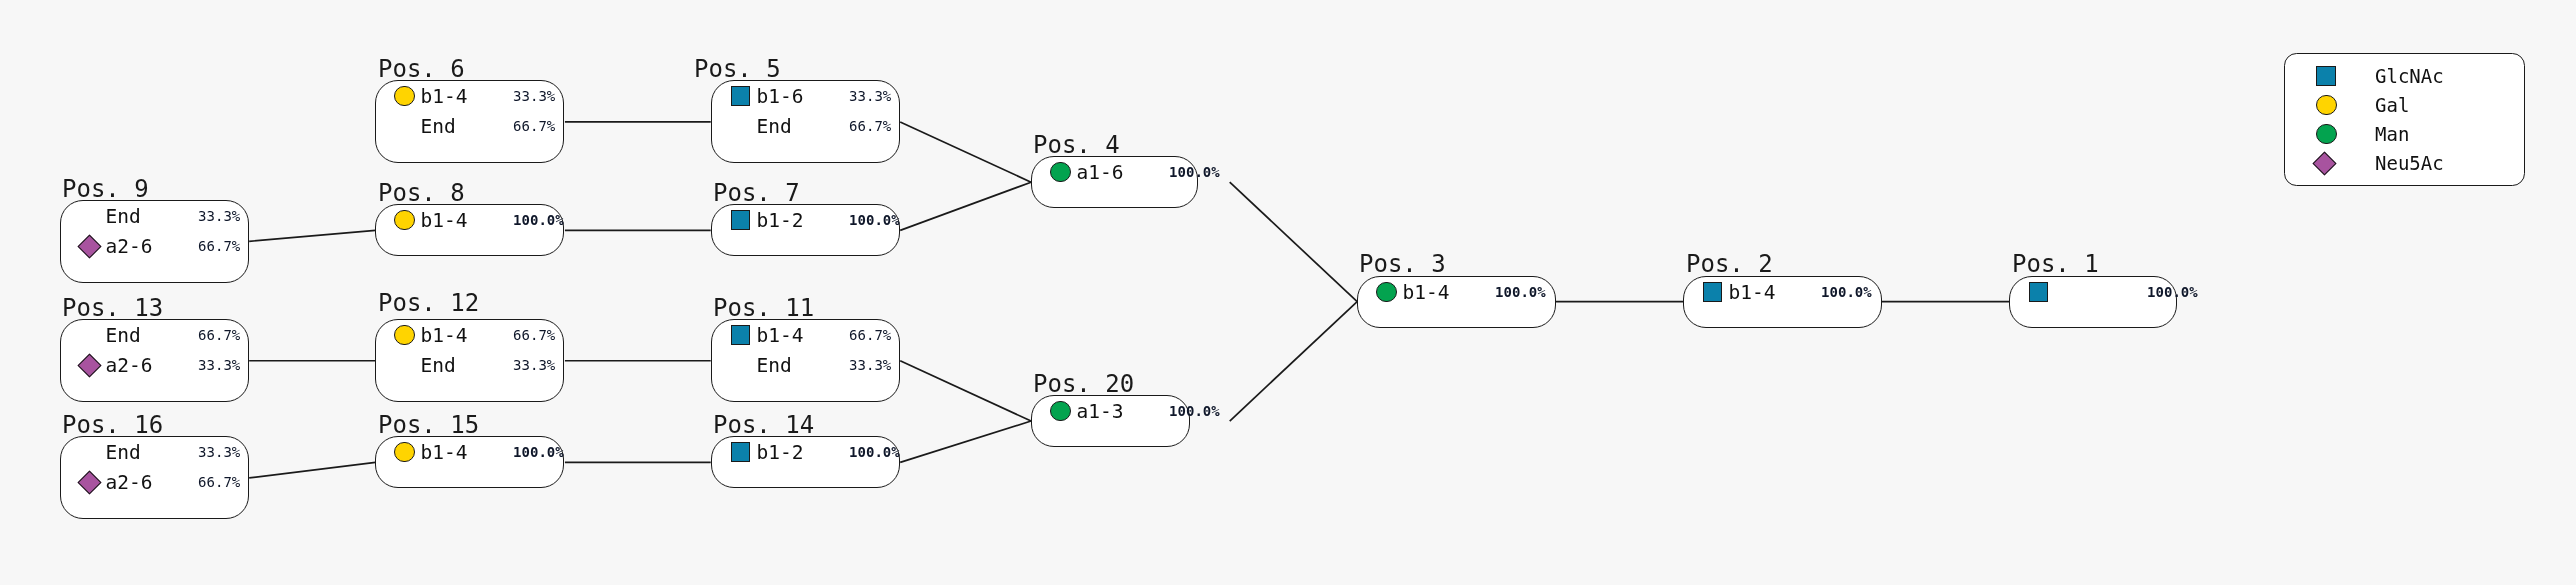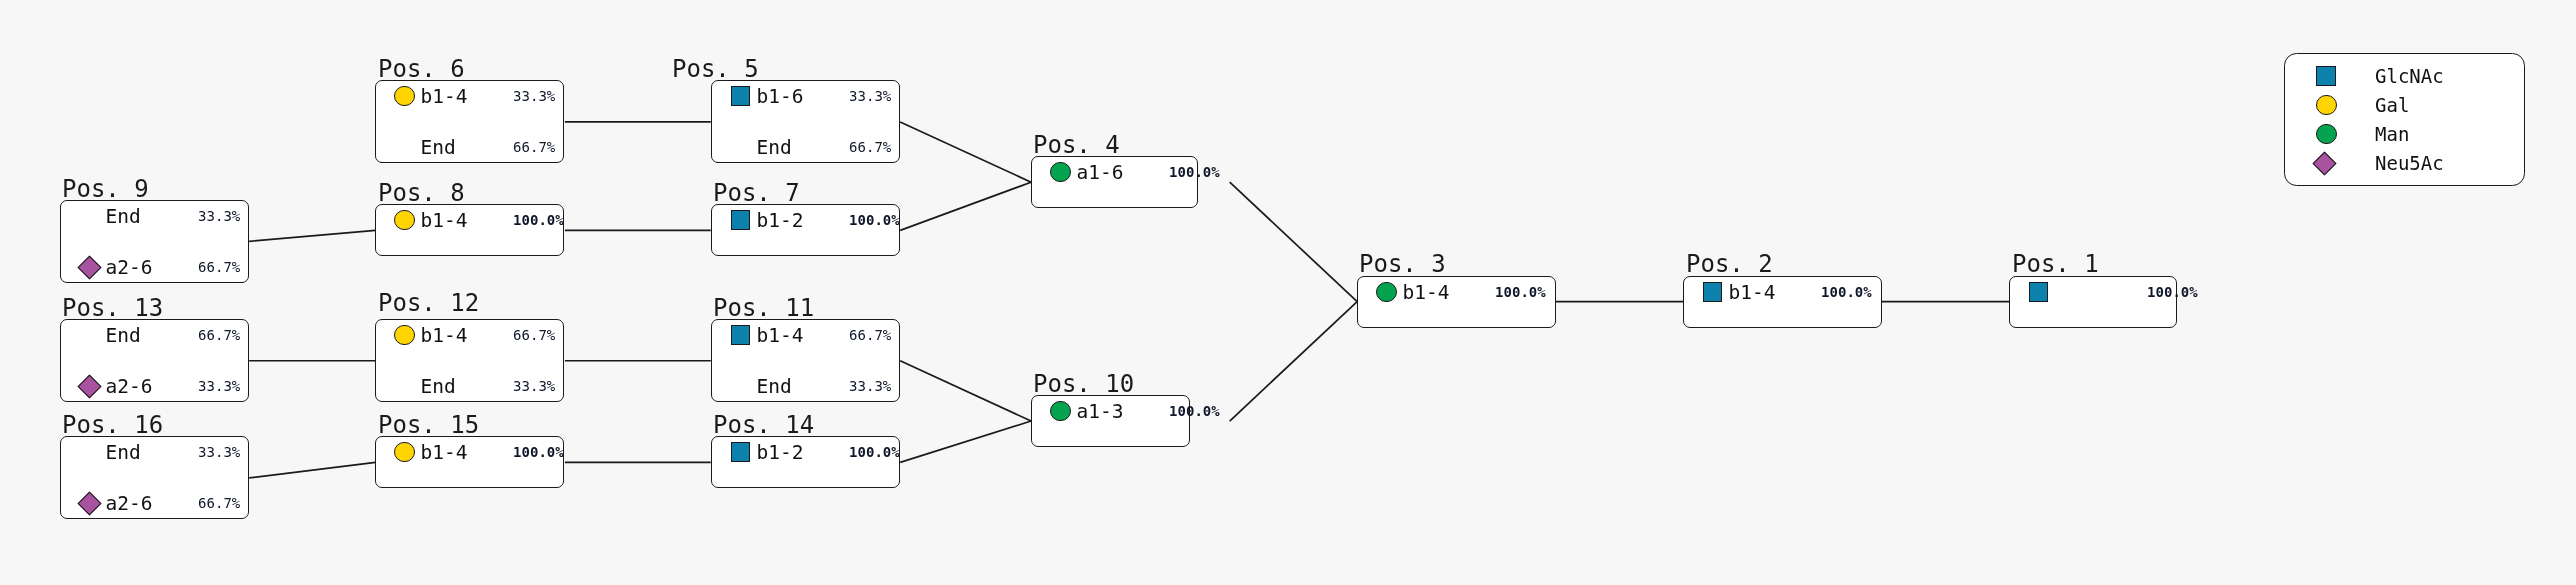--- a/index.html
+++ b/index.html
@@ -11,24 +11,24 @@
   }
   #canvas{position:relative;width:2576px;height:586px;}
 
   #edge-layer{position:absolute;left:0;top:0;width:2576px;height:586px;pointer-events:none;}
 
   .node{
     position:absolute;
     box-sizing:border-box;
     background:#ffffff;
     border:1.7px solid #1a1a1a;
-    border-radius:7px;
+    border-radius:23px;
     display:flex;
     flex-direction:column;
-    justify-content:space-between;
+    justify-content:flex-start;
     z-index:5;
   }
   .node-caption{
     position:absolute;
     font-size:24px;
     color:#1a1a1a;
     letter-spacing:0px;
     white-space:nowrap;
     z-index:6;
   }
@@ -166,21 +166,21 @@
       <div class="node-caption" style="left: 1033px; top: 131px;">Pos. 4</div>
       <div class="node" style="left: 1031px; top: 156px; width: 167px; height: 52px;">
         <div class="row">
           <span class="glyph-cell">
             <span class="g-circle man"></span>
           </span>
           <span class="link-cell">a1-6</span>
           <span class="pct-cell bold">100.0%</span>
         </div>
       </div>
-      <div class="node-caption" style="left: 672px; top: 55px;">Pos. 5</div>
+      <div class="node-caption" style="left: 694px; top: 55px;">Pos. 5</div>
       <div class="node" style="left: 711px; top: 80px; width: 189px; height: 83px;">
         <div class="row">
           <span class="glyph-cell">
             <span class="g-square"></span>
           </span>
           <span class="link-cell">b1-6</span>
           <span class="pct-cell">33.3%</span>
         </div>
         <div class="row no-glyph">
           <span class="glyph-cell"></span>
@@ -231,21 +231,21 @@
           <span class="pct-cell">33.3%</span>
         </div>
         <div class="row">
           <span class="glyph-cell">
             <span class="g-diamond"></span>
           </span>
           <span class="link-cell">a2-6</span>
           <span class="pct-cell">66.7%</span>
         </div>
       </div>
-      <div class="node-caption" style="left: 1033px; top: 370px;">Pos. 10</div>
+      <div class="node-caption" style="left: 1033px; top: 370px;">Pos. 20</div>
       <div class="node" style="left: 1031px; top: 395px; width: 159px; height: 52px;">
         <div class="row">
           <span class="glyph-cell">
             <span class="g-circle man"></span>
           </span>
           <span class="link-cell">a1-3</span>
           <span class="pct-cell bold">100.0%</span>
         </div>
       </div>
       <div class="node-caption" style="left: 713px; top: 294px;">Pos. 11</div>

